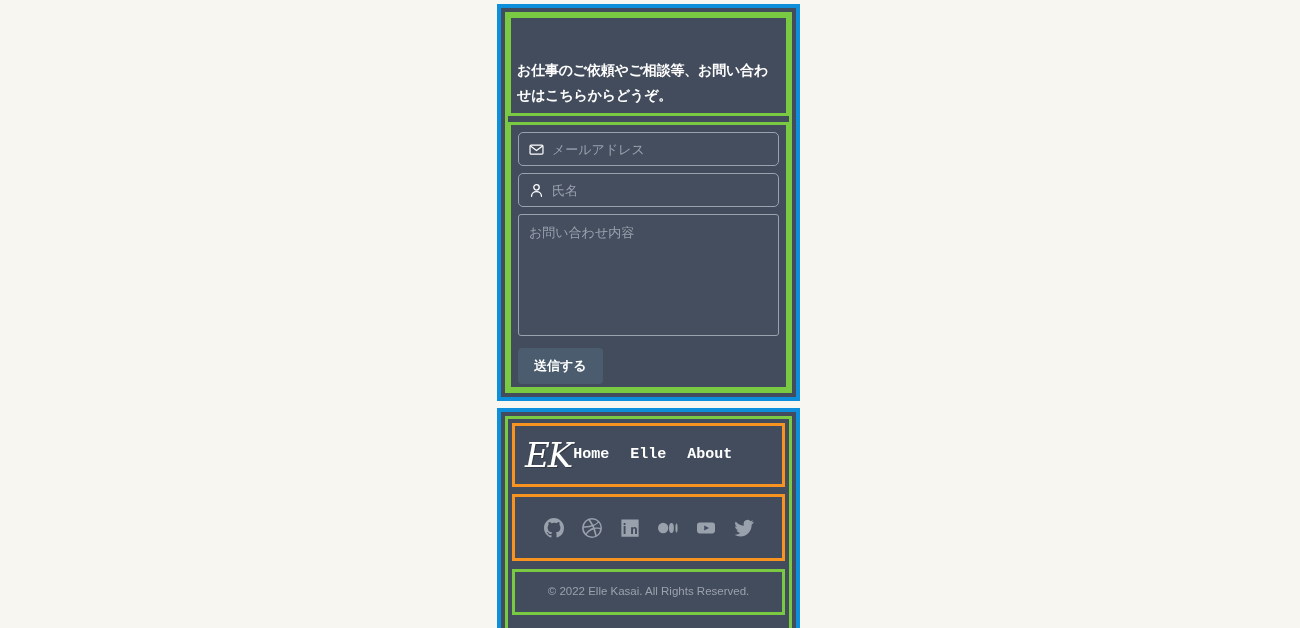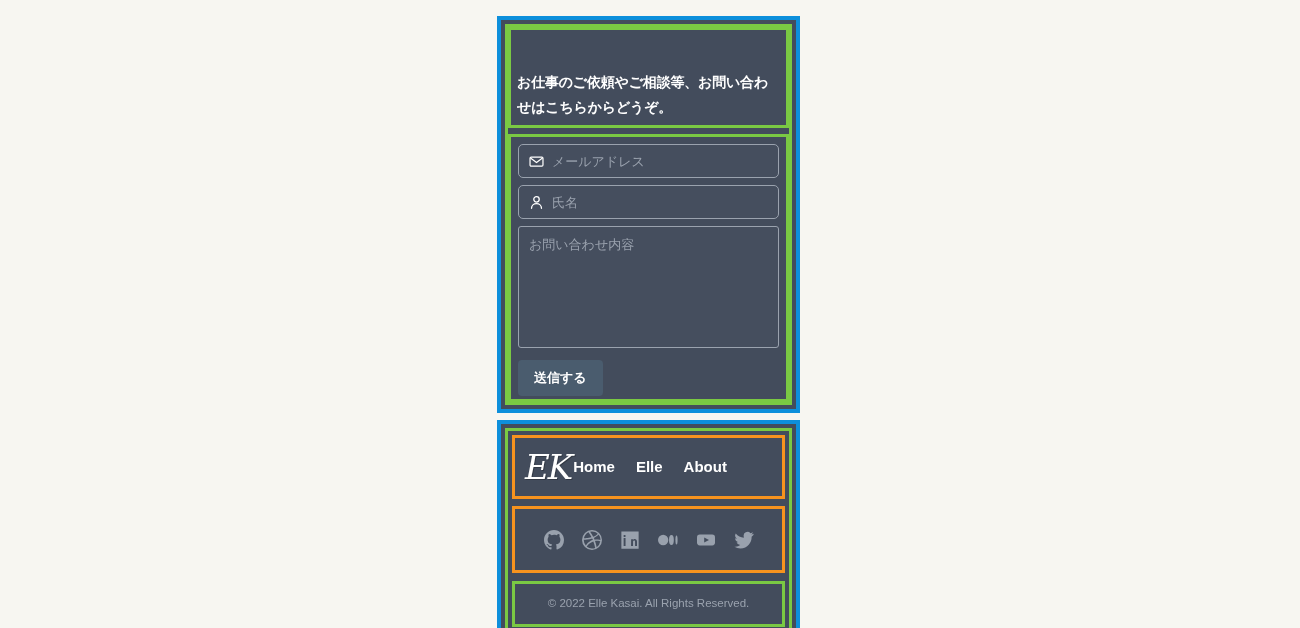--- a/index.html
+++ b/index.html
@@ -12,21 +12,21 @@
 
   body {
     background: #f7f6f1;
     font-family: "Liberation Sans", "DejaVu Sans", sans-serif;
   }
 
   
   #page {
     position: absolute;
     left: 497px;
-    top: 16px;
+    top: 4px;
     width: 303px;
     height: 540px;
   }
 
   
   .contact-section {
     position: absolute;
     left: 0;
     top: 0;
     width: 303px;
@@ -185,21 +185,21 @@
 
   .nav-links {
     display: flex;
     align-items: flex-end;
     gap: 21px;
     padding-bottom: 2px;
   }
 
   .nav-link {
     color: #ffffff;
-    font-family: Liberation Sans, sans-serif;
+    font-family: Liberation Mono, monospace;
     font-weight: bold;
     font-size: 15px;
     text-decoration: none;
     line-height: 1;
     cursor: pointer;
   }
 
   .footer-social-box {
     position: relative;
     width: 100%;

